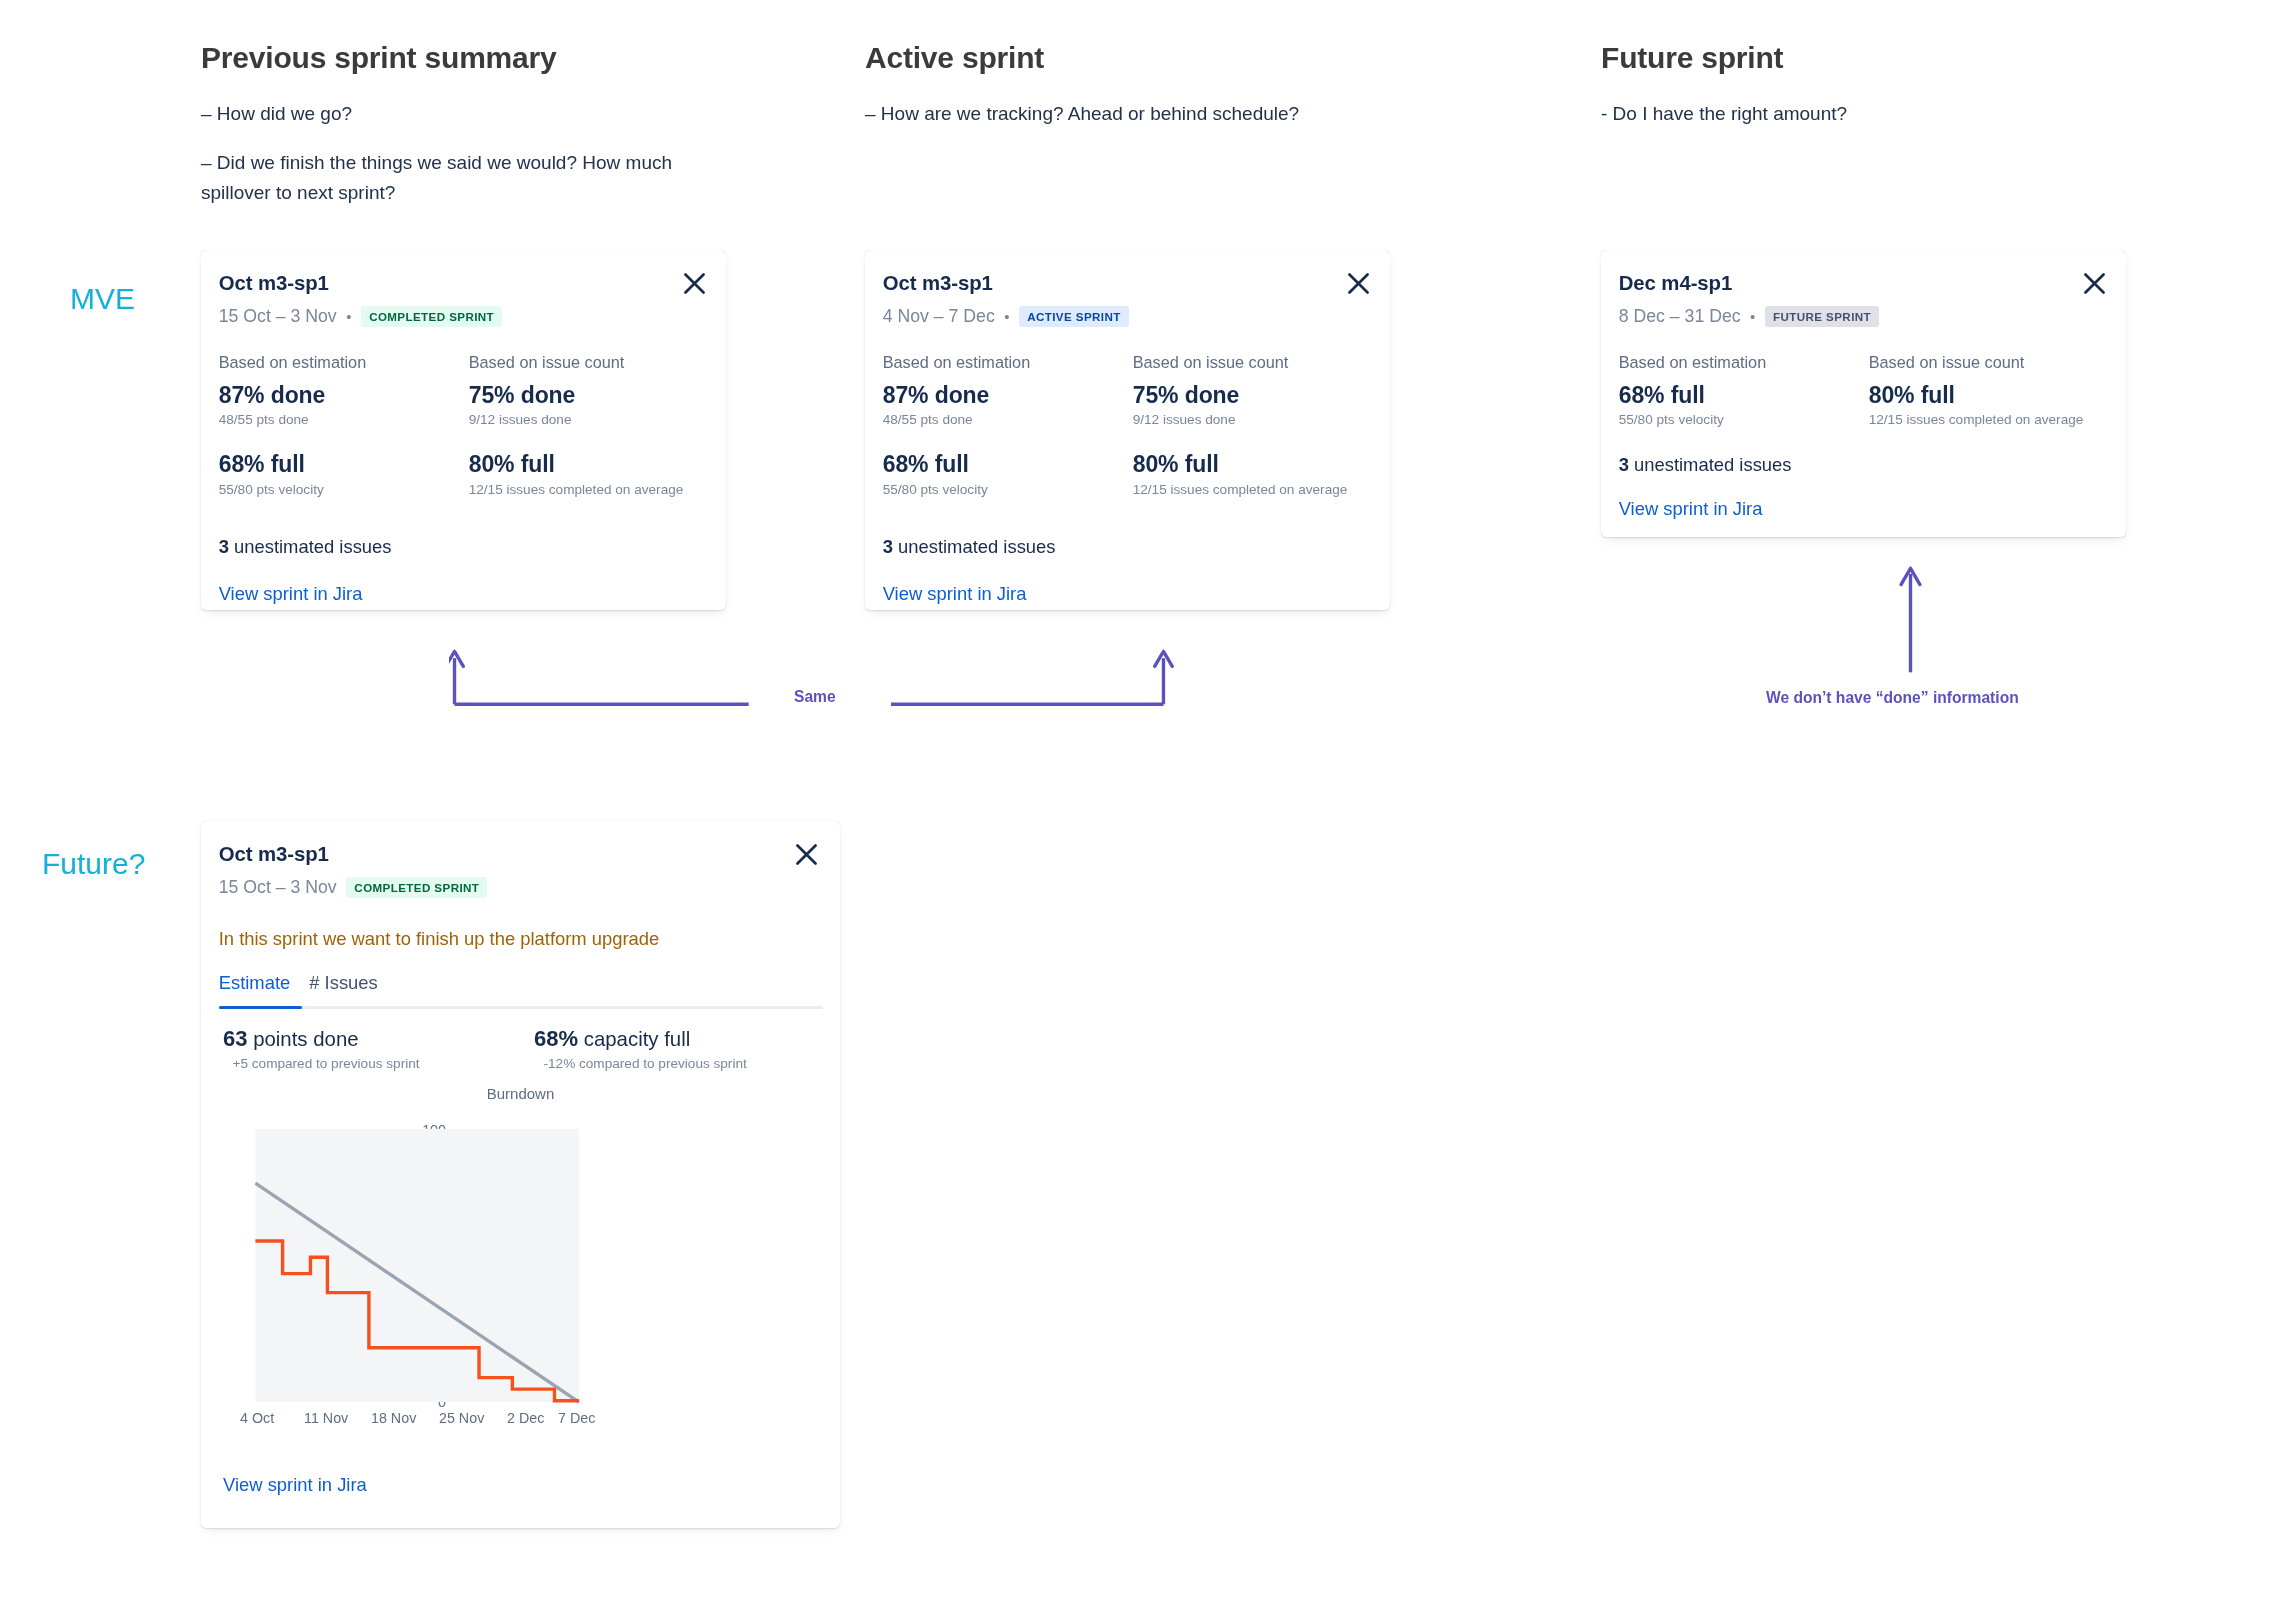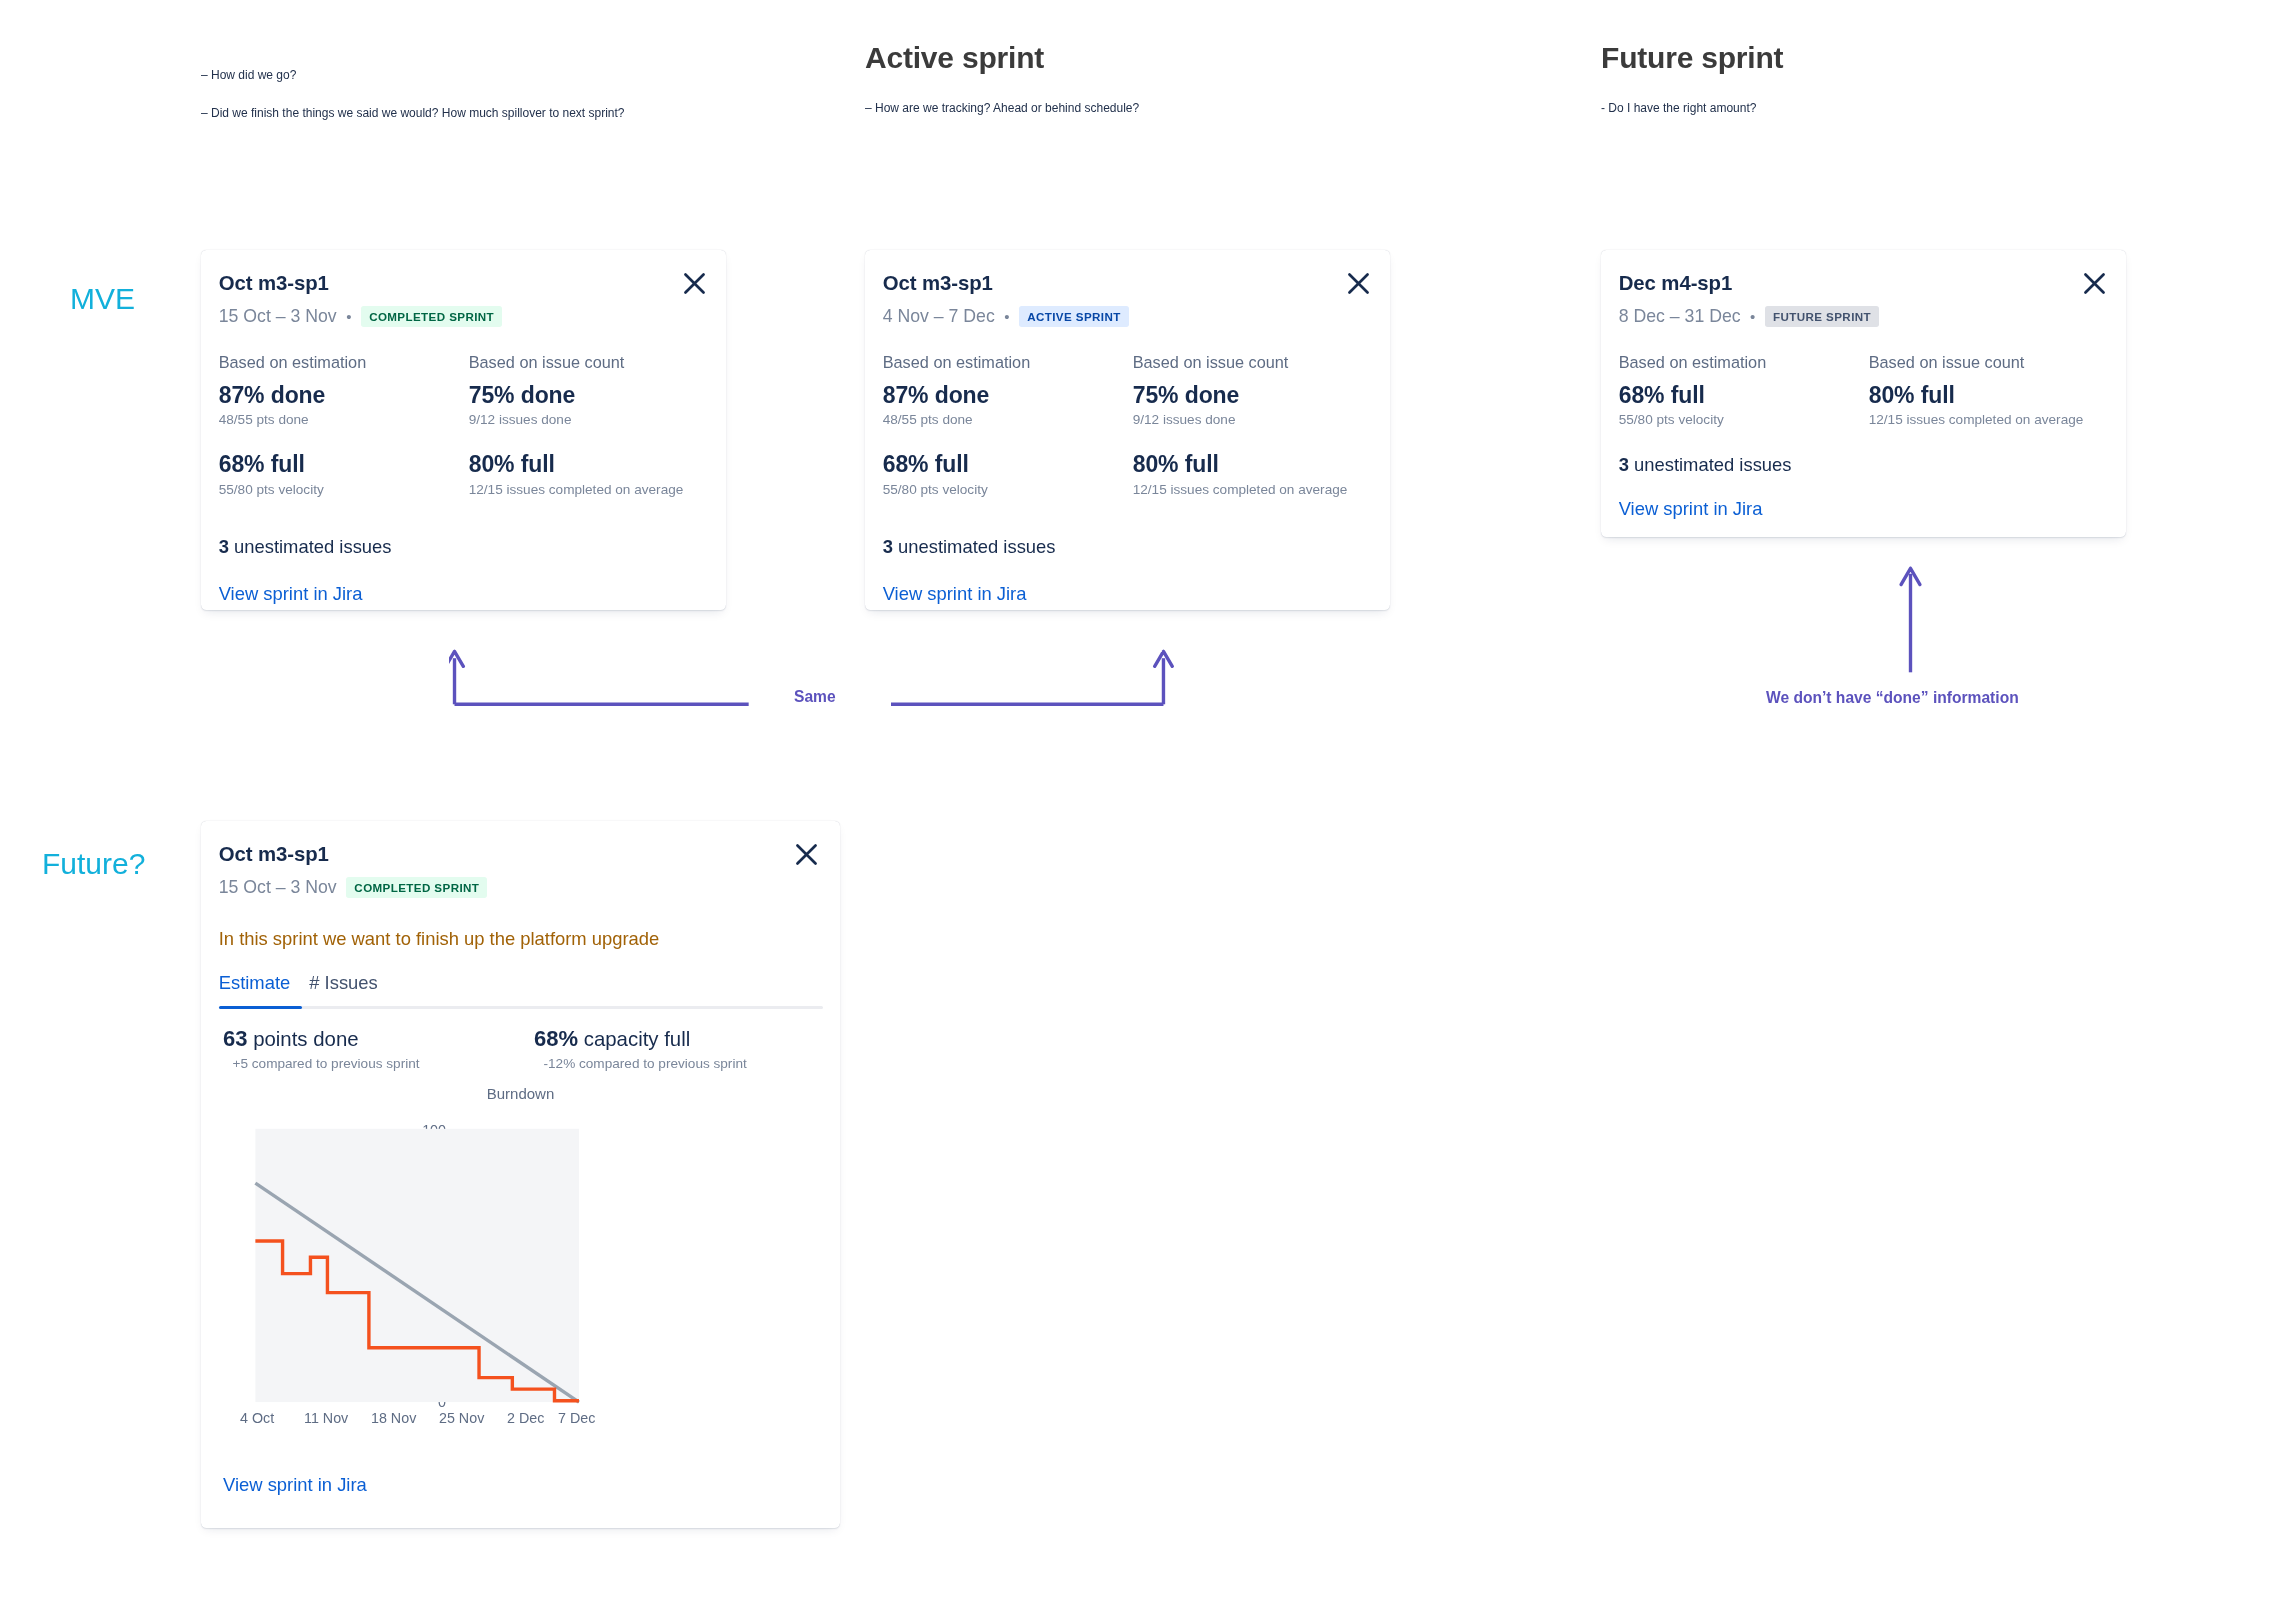--- a/index.html
+++ b/index.html
@@ -20,21 +20,21 @@
   
   .col-title {
     font-size: 30px;
     font-weight: bold;
     color: #3b3b3b;
     letter-spacing: -0.2px;
     line-height: 1.1;
     white-space: nowrap;
   }
   .col-q {
-    font-size: 12px;
+    font-size: 19px;
     color: #22314c;
     line-height: 1.55;
     font-weight: 400;
   }
 
   
   .stage-label {
     font-size: 30px;
     color: #12b0db;
     font-weight: 400;
@@ -206,20 +206,21 @@
     font-size: 15.6px;
     font-weight: bold;
     color: #5c52bd;
     white-space: nowrap;
   }
 </style>
 </head>
 <body>
 
 <div class="abs" style="left:201px; top:41px;">
+  <div class="col-title">Previous sprint summary</div>
   <div class="col-q" style="margin-top:24.5px;">– How did we go?</div>
   <div class="col-q" style="margin-top:20.4px; width:517px; white-space:normal;">– Did we finish the things we said we would? How much spillover to next sprint?</div>
 </div>
 
 <div class="abs" style="left:865px; top:41px;">
   <div class="col-title">Active sprint</div>
   <div class="col-q" style="margin-top:24.5px;">– How are we tracking? Ahead or behind schedule?</div>
 </div>
 
 <div class="abs" style="left:1601px; top:41px;">

